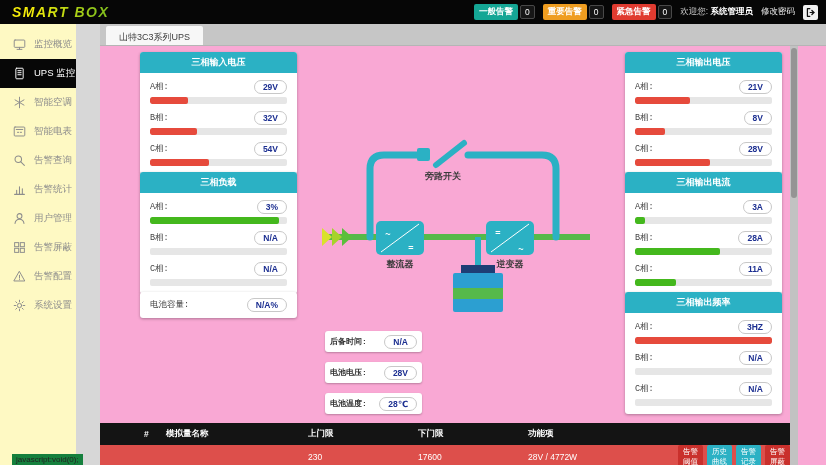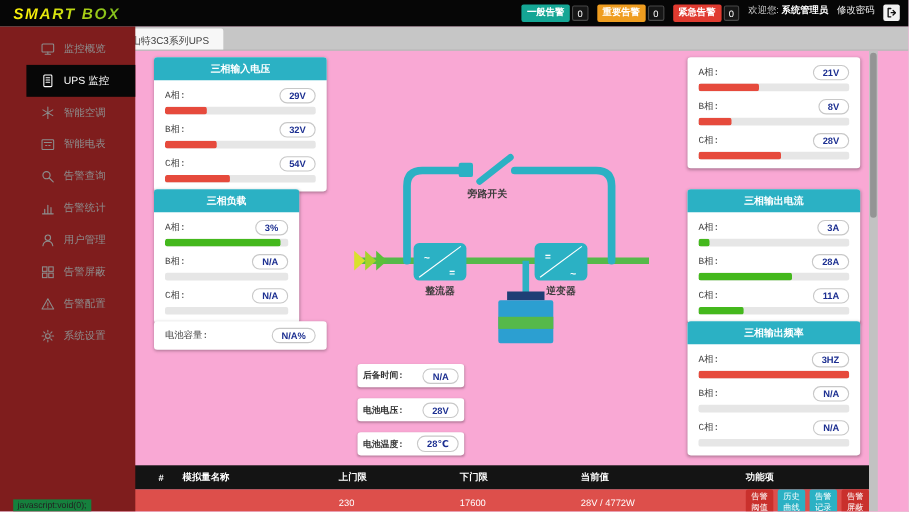--- a/index.html
+++ b/index.html
@@ -5,31 +5,31 @@
   *{margin:0;padding:0;box-sizing:border-box;}
   html,body{width:826px;height:465px;}
   body{font-family:"Liberation Sans","DejaVu Sans",sans-serif;background:#d7d7d7;overflow:hidden;position:relative;}
 
   
   .topbar{position:absolute;top:0;left:0;width:826px;height:24px;background:#060606;display:flex;align-items:center;justify-content:space-between;padding:0 8px 0 12px;z-index:6;}
   .logo{font-size:14px;font-weight:bold;font-style:italic;letter-spacing:1.5px;color:#e8e20f;}
   @supports ((-webkit-background-clip:text) or (background-clip:text)){
     .logo{background:linear-gradient(90deg,#f6ee0a 20%,#86c11c 90%);-webkit-background-clip:text;background-clip:text;color:transparent;}
   }
-  .topbar-right{display:flex;align-items:flex-start;gap:8px;}
+  .topbar-right{display:flex;align-items:center;gap:8px;}
   .alarm{display:flex;align-items:center;cursor:pointer;}
   .alarm-label{color:#fff;font-size:8.5px;font-weight:bold;padding:2px 5px;border-radius:2px;}
   .alarm-count{color:#fff;font-size:8.5px;background:#161616;border:1px solid #484848;padding:1px 4px;margin-left:2px;border-radius:2px;min-width:14px;text-align:center;}
   .welcome{color:#c9c9c9;font-size:8.5px;white-space:nowrap;}
   .welcome b{color:#fff;}
   .pwd{color:#ececec;font-size:8.5px;text-decoration:none;cursor:pointer;white-space:nowrap;}
   .exit{width:15px;height:15px;background:#f2f2f2;border-radius:2px;display:flex;align-items:center;justify-content:center;cursor:pointer;}
 
   
-  .sidebar{position:absolute;top:24px;left:0;width:123px;bottom:0;background:#7f1d1d;padding-top:6px;z-index:5;padding-left:24px;}
+  .sidebar{position:absolute;top:24px;left:0;width:76px;bottom:0;background:#fef9c3;padding-top:6px;z-index:5;}
   .side-item{height:29px;display:flex;align-items:center;gap:8px;padding-left:13px;color:#8d8d8d;font-size:9.5px;cursor:pointer;white-space:nowrap;}
   .side-item svg{flex:0 0 auto;}
   .side-item.active{background:#070707;color:#ffffff;}
 
   
   .main{position:absolute;top:24px;left:100px;width:726px;height:441px;background:#f9a8d4;overflow:hidden;}
   .tabbar{height:22px;background:#c6c6c6;border-bottom:1px solid #b5b5b5;padding-left:6px;display:flex;align-items:stretch;}
   .tab{background:#f7f7f7;font-size:9px;color:#3d3d3d;padding:5px 13px 0 13px;margin-top:2px;border-radius:2px 2px 0 0;cursor:pointer;}
 
   .panel{position:absolute;background:#ffffff;border-radius:3px;box-shadow:0 1px 3px rgba(0,0,0,.3);}
@@ -201,21 +201,21 @@
             <span class="plabel">C相:</span>
             <span class="pill">54V</span>
           </div>
         <div class="bar-track">
             <div class="bar-fill" style="background: rgb(230, 74, 60); width: 43%;"></div>
           </div>
       </div>
     </div>
   </section>
 
-  <section class="panel" style="left:40px;top:148px;width:132px;">
+  <section class="panel" style="left:40px;top:148px;width:157px;">
     <div class="panel-h">三相负载</div>
     <div class="panel-b">
       <div class="prow">
         <div class="prow-top">
             <span class="plabel">A相:</span>
             <span class="pill">3%</span>
           </div>
         <div class="bar-track">
             <div class="bar-fill" style="background: rgb(68, 184, 29); width: 94%;"></div>
           </div>
@@ -289,20 +289,21 @@
   <div class="statbox" style="left:225px;top:338px;">
     <span class="plabel">电池电压:</span>
     <span class="pill">28V</span>
   </div>
   <div class="statbox" style="left:225px;top:369px;">
     <span class="plabel">电池温度:</span>
     <span class="pill">28℃</span>
   </div>
 
   <section class="panel" style="left:525px;top:28px;width:157px;">
+    <div class="panel-h">三相输出电压</div>
     <div class="panel-b">
       <div class="prow">
         <div class="prow-top">
             <span class="plabel">A相:</span>
             <span class="pill">21V</span>
           </div>
         <div class="bar-track">
             <div class="bar-fill" style="background: rgb(230, 74, 60); width: 40%;"></div>
           </div>
       </div>
@@ -391,21 +392,20 @@
           </div>
       </div>
     </div>
   </section>
 
   <div class="table-head">
     <span class="c c-idx">#</span>
     <span class="c c-name">模拟量名称</span>
     <span class="c c-num">上门限</span>
     <span class="c c-num">下门限</span>
-    <span class="c c-cur">当前值</span>
     <span class="c c-func">功能项</span>
   </div>
   <div class="table-row">
     <span class="c c-idx"></span>
     <span class="c c-name"></span>
     <span class="c c-num">230</span>
     <span class="c c-num">17600</span>
     <span class="c c-cur">28V / 4772W</span>
     <span class="c c-func">
       <button class="abtn" style="background: rgb(201, 48, 44);">告警阈值</button>

